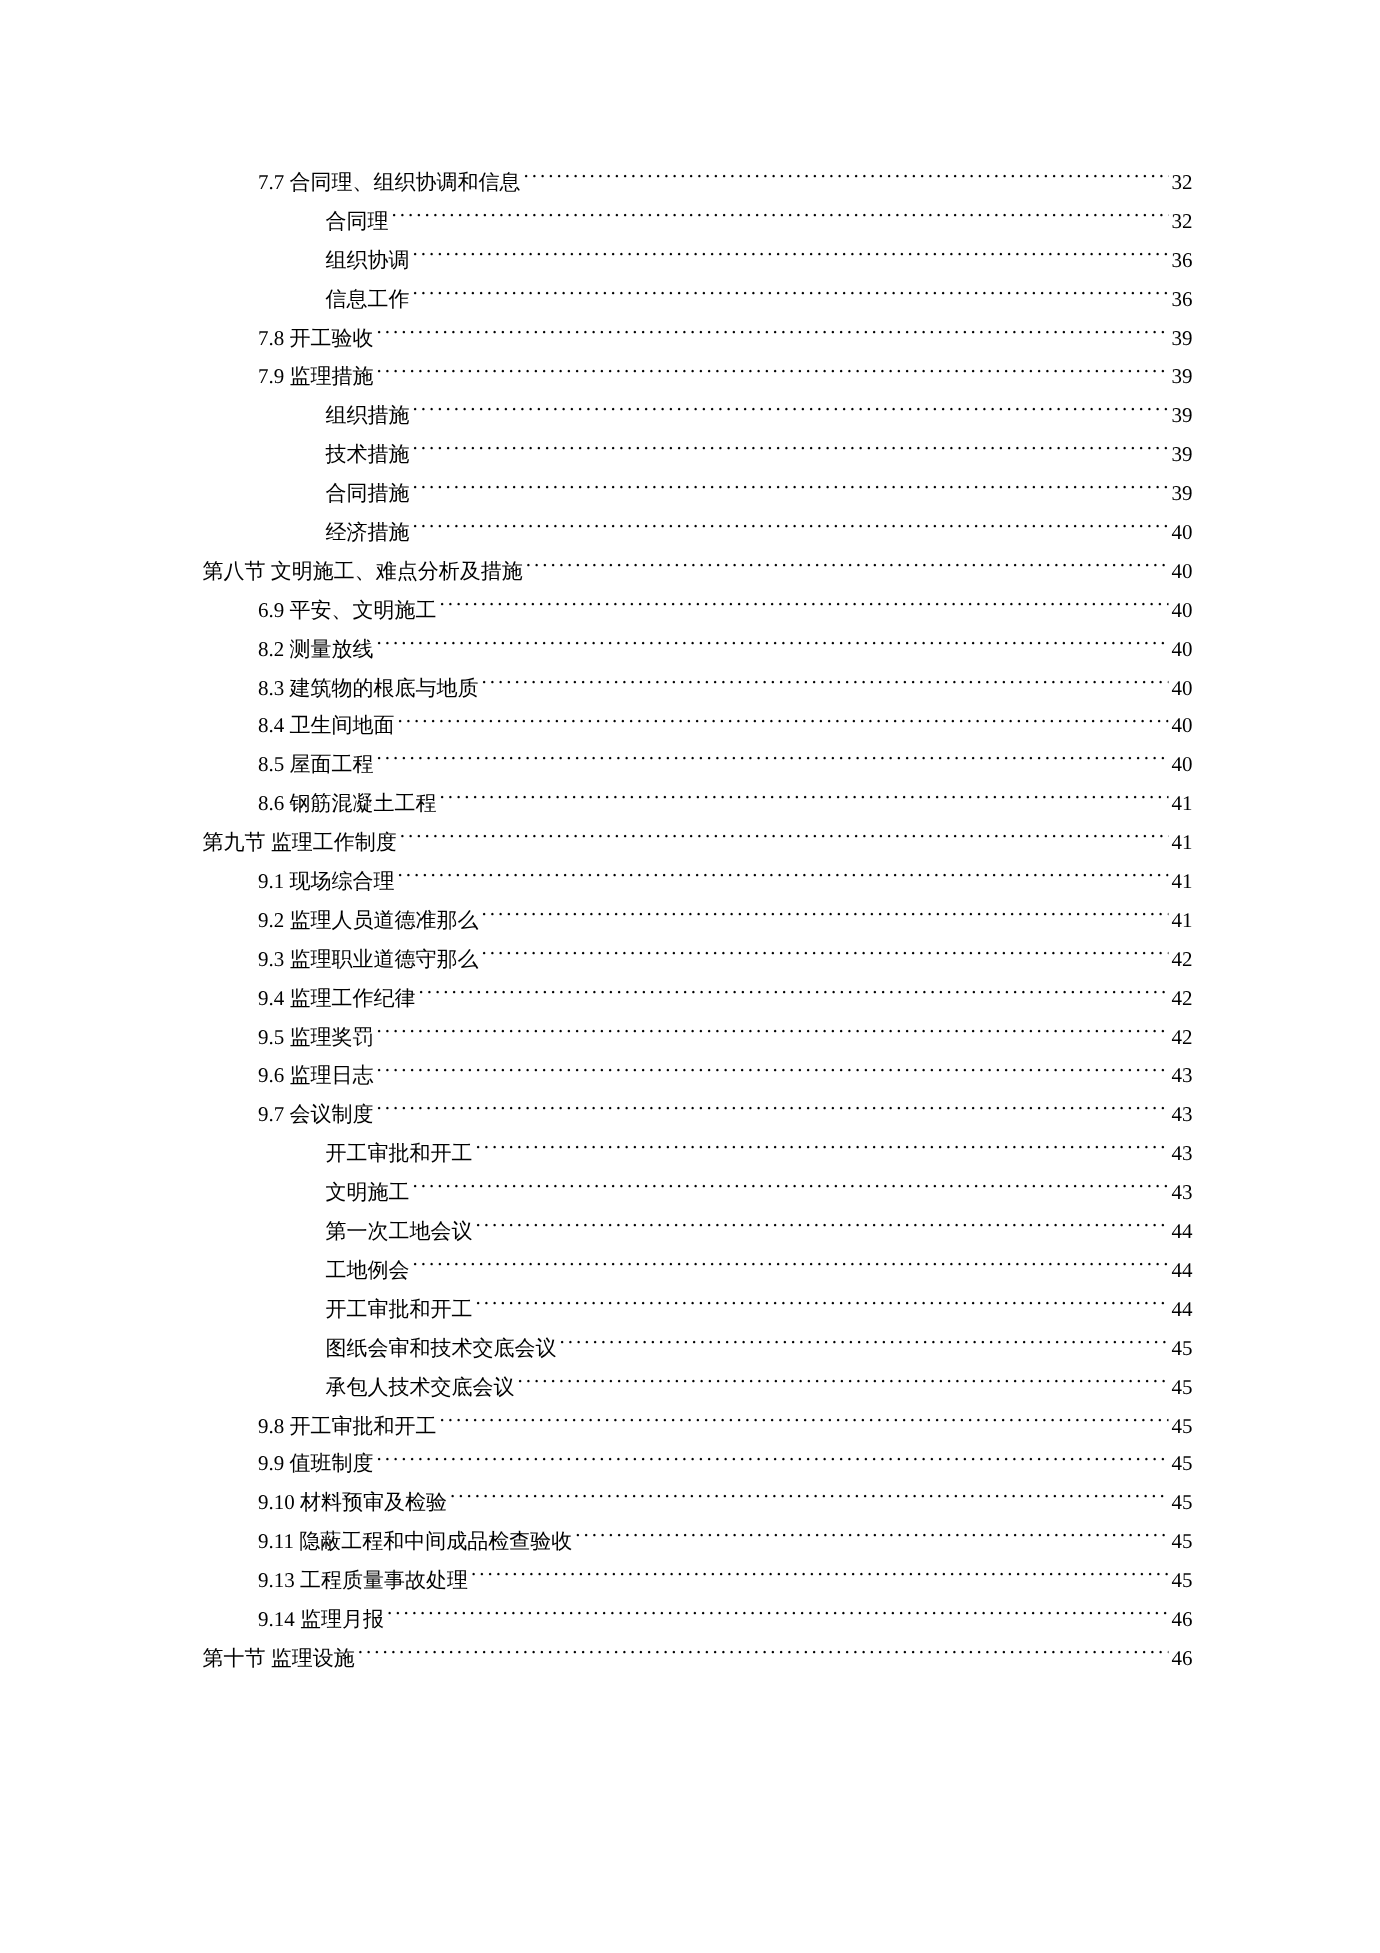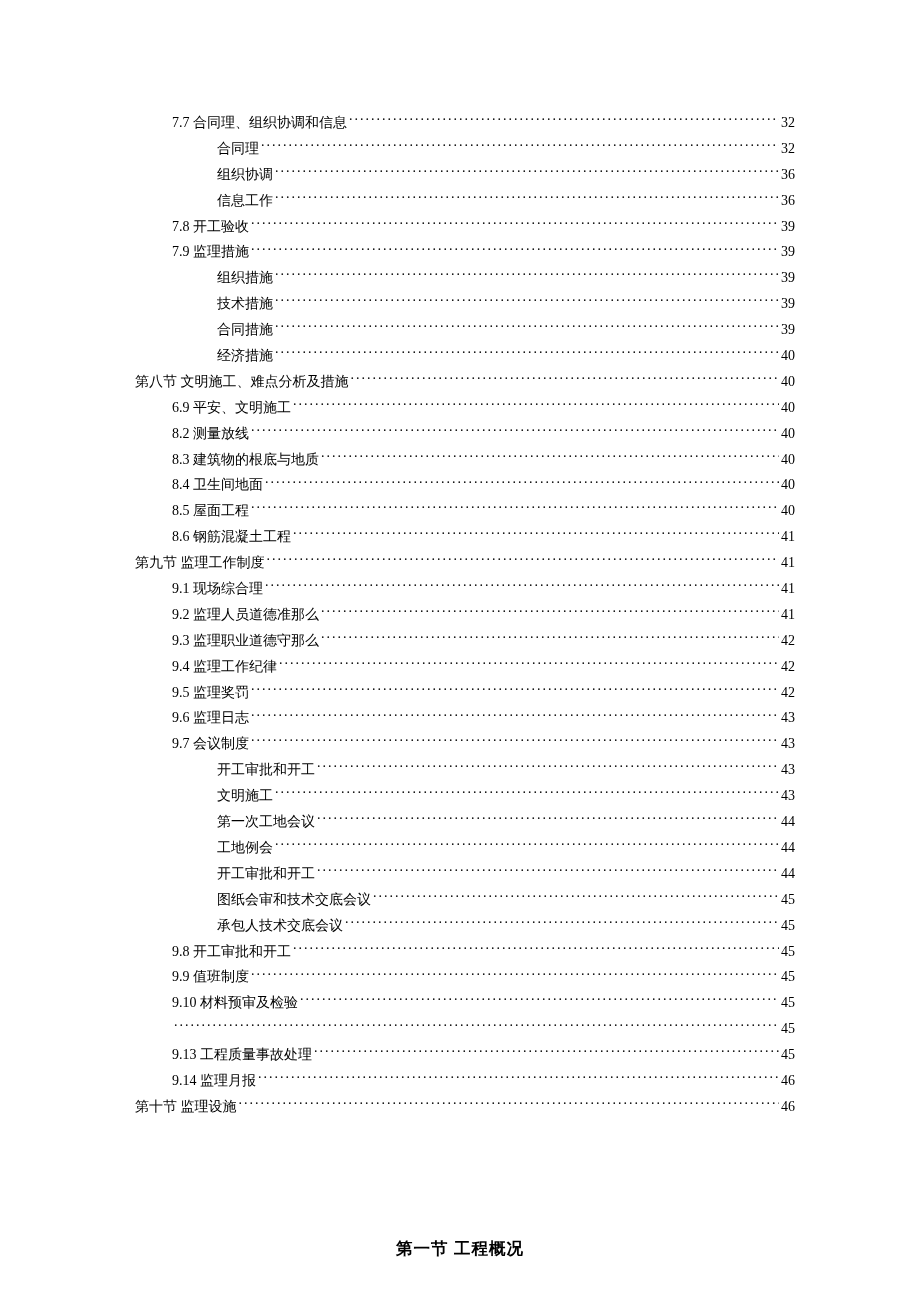--- a/index.html
+++ b/index.html
@@ -233,33 +233,33 @@
         <span class="toc-label">9.9 值班制度</span>
         <span class="toc-leader"></span>
         <span class="toc-page">45</span>
       </div>
       <div class="toc-row indent-1">
         <span class="toc-label">9.10 材料预审及检验</span>
         <span class="toc-leader"></span>
         <span class="toc-page">45</span>
       </div>
       <div class="toc-row indent-1">
+        <span class="toc-label">9.11 隐蔽工程和中间成品检查验收</span>
         <span class="toc-leader"></span>
         <span class="toc-page">45</span>
       </div>
       <div class="toc-row indent-1">
         <span class="toc-label">9.13  工程质量事故处理</span>
         <span class="toc-leader"></span>
         <span class="toc-page">45</span>
       </div>
       <div class="toc-row indent-1">
         <span class="toc-label">9.14  监理月报</span>
         <span class="toc-leader"></span>
         <span class="toc-page">46</span>
       </div>
       <div class="toc-row indent-0">
         <span class="toc-label">第十节  监理设施</span>
         <span class="toc-leader"></span>
         <span class="toc-page">46</span>
       </div>
     </div>
-  <div class="section-title">第一节 工程概况</div>
 </div>
 
 </body></html>

